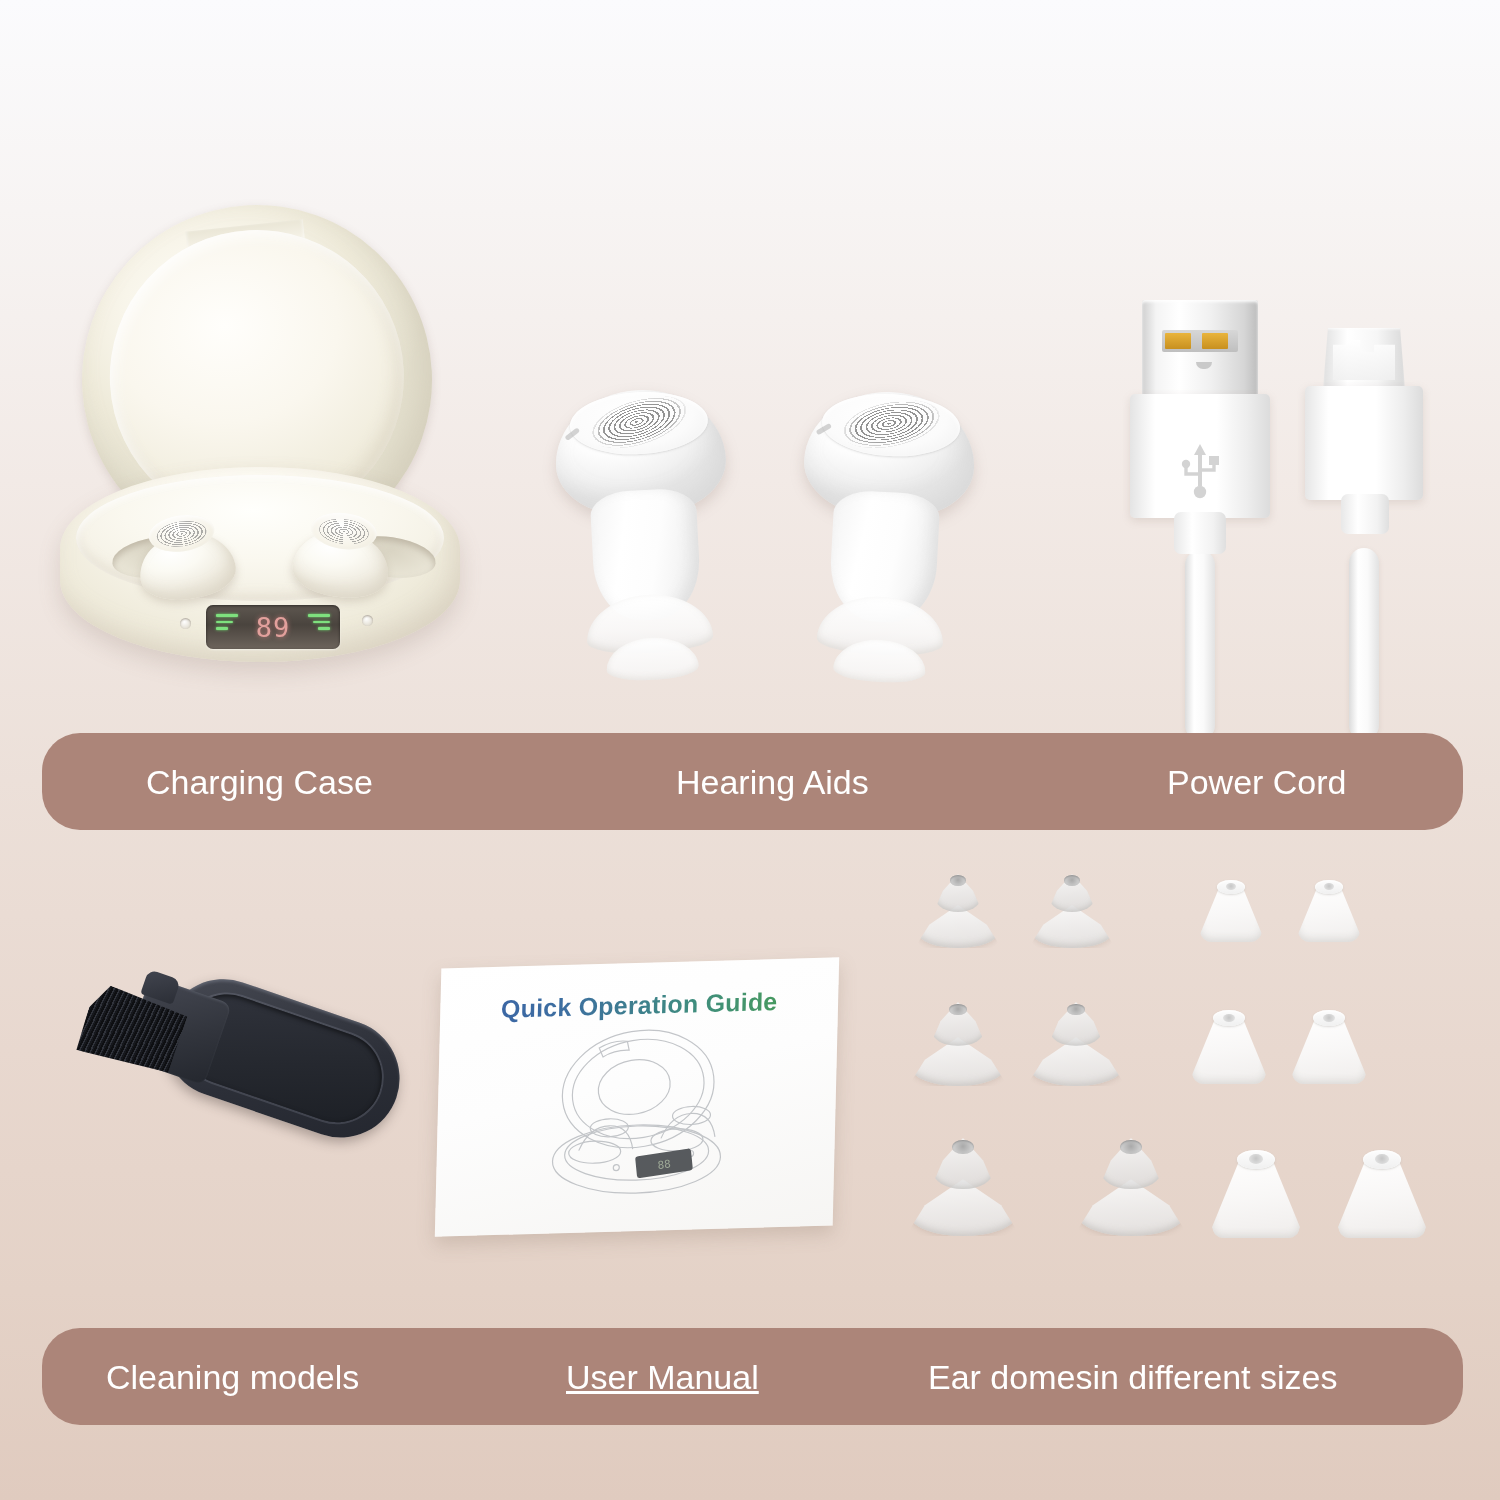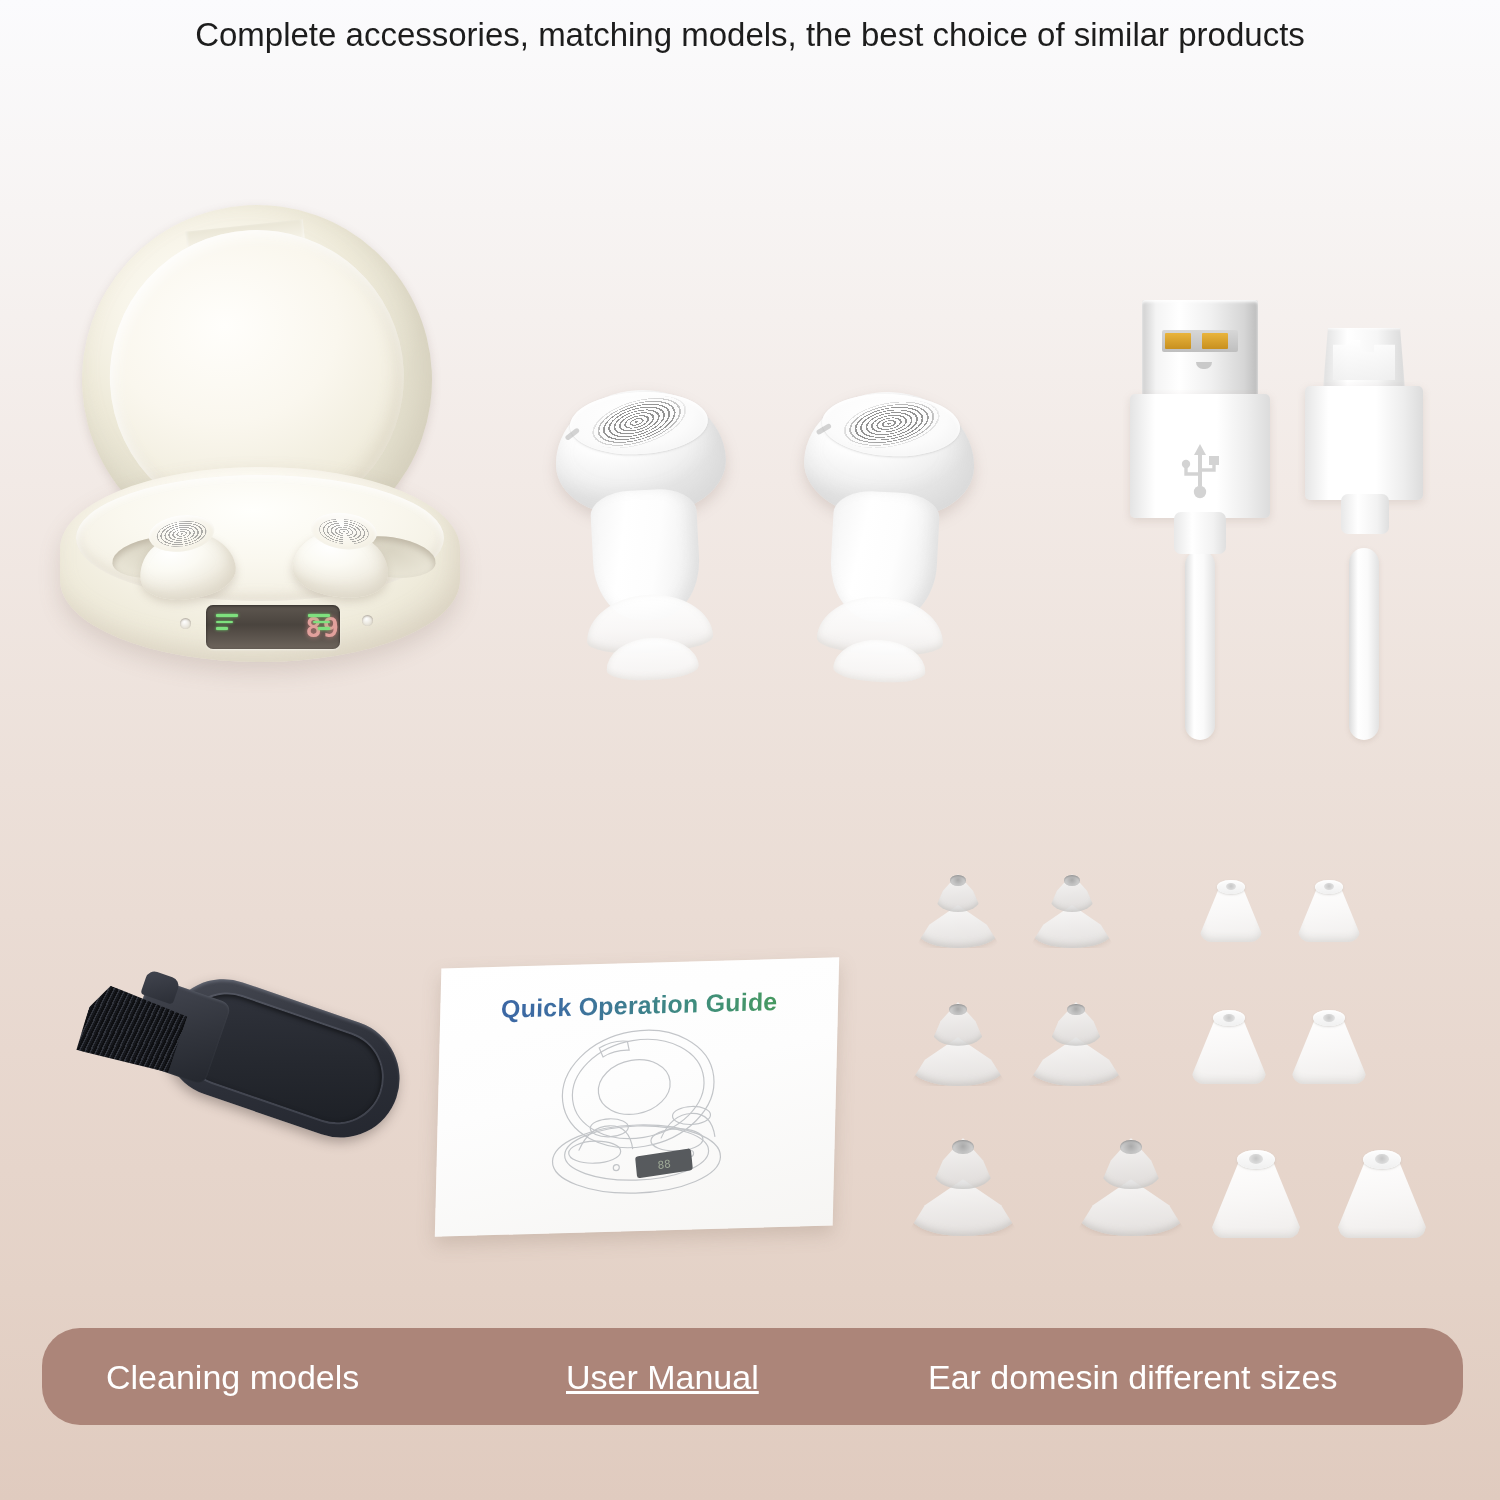--- a/index.html
+++ b/index.html
@@ -108,22 +108,22 @@
   .bud-in-case.b1{left:62px;top:40px;transform:rotate(-8deg);}
   .bud-in-case.b2{left:218px;top:38px;transform:rotate(7deg);}
   .led-display{
     position:absolute;left:130px;top:130px;width:134px;height:44px;border-radius:7px;
     background:linear-gradient(180deg,#5e5750 0%,#4a443e 45%,#6d645c 100%);
     box-shadow:inset 0 1px 3px rgba(0,0,0,.5), 0 1px 2px rgba(255,255,255,.5);
     overflow:hidden;
   }
   .led-num{
     position:absolute;left:0;right:0;top:50%;transform:translateY(-50%);
-    text-align:right;font-family:"DejaVu Sans Mono",monospace;
-    font-size:27px;font-weight:bold;color:#e2a09c;letter-spacing:1px;
+    text-align:center;font-family:"DejaVu Sans Mono",monospace;
+    font-size:27px;font-weight:normal;color:#e2a09c;letter-spacing:1px;
     text-shadow:0 0 5px rgba(226,140,140,.75);
   }
   .led-bars{position:absolute;top:9px;width:26px;height:26px;}
   .led-bars span{display:block;height:2.5px;margin-bottom:4px;background:#7ee07e;box-shadow:0 0 3px #6fdc6f;border-radius:1px;}
   .led-bars span:nth-child(1){width:22px;}
   .led-bars span:nth-child(2){width:17px;}
   .led-bars span:nth-child(3){width:12px;}
   .led-bars.left{left:10px;}
   .led-bars.right{right:10px;}
   .led-bars.right span{margin-left:auto;}
@@ -333,21 +333,20 @@
     position:absolute;left:42%;top:5%;width:16%;height:11%;border-radius:50%;
     background:radial-gradient(circle at 50% 45%,#c6c6c6 0%,#dedede 70%,#eeeeee 100%);
   }
 </style>
 </head>
 <body>
 
 <div class="page">
 
   <div class="header">
-    <p class="subtitle">Complete accessories, matching models, the best choice of similar products</p>
   </div>
 
   <div class="stage" id="case-stage">
     <div class="case-lid">
       <div class="lid-notch"></div>
     </div>
     <div class="case-base">
       <div class="base-rim">
         <div class="base-well w1"></div>
         <div class="base-well w2"></div>
@@ -423,20 +422,25 @@
       <div class="strain"></div>
     </div>
     <div class="usb-micro">
       <div class="tip"></div>
       <div class="tipline"></div>
       <div class="shell"></div>
       <div class="strain"></div>
     </div>
   </div>
 
+  <div class="band one">
+    <span class="lbl l0">Charging Case</span>
+    <span class="lbl l1">Hearing Aids</span>
+    <span class="lbl l2">Power Cord</span>
+  </div>
 
   <div class="stage" id="brush-stage">
     <div class="brush">
       <div class="handle"></div>
       <div class="ferrule"></div>
       <div class="tab"></div>
       <div class="bristles"></div>
     </div>
   </div>
 

